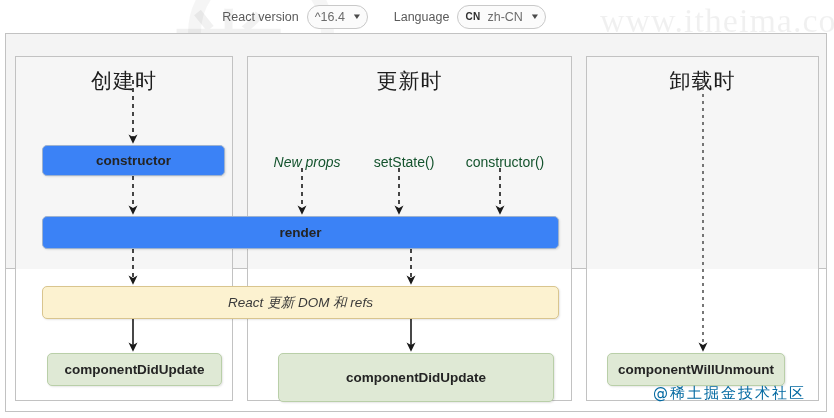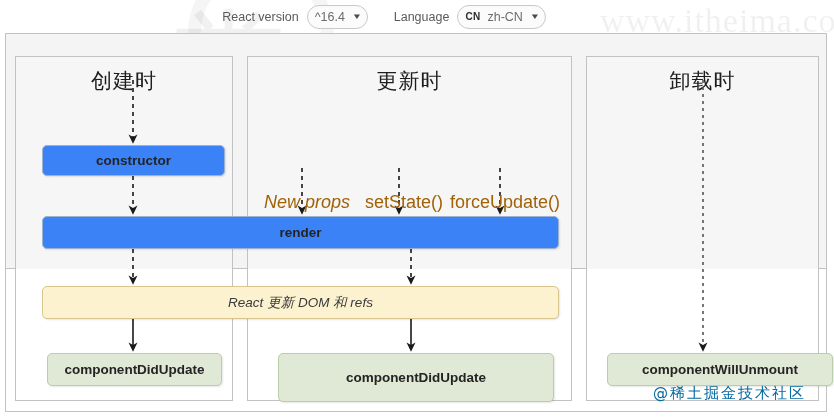--- a/index.html
+++ b/index.html
@@ -193,31 +193,30 @@
   .lc-green {
     background: #dfe9d5;
     border: 1px solid #b9cfa8;
   }
 
   #box-constructor  { left: 36px;  top: 111px; width: 183px; height: 31px; }
   #box-render       { left: 36px;  top: 182px; width: 517px; height: 33px; }
   #box-reactdom     { left: 36px;  top: 252px; width: 517px; height: 33px; }
   #box-didmount     { left: 41px;  top: 319px; width: 175px; height: 33px; }
   #box-didupdate    { left: 272px; top: 319px; width: 276px; height: 49px; }
-  #box-willunmount  { left: 601px; top: 319px; width: 226px; height: 33px; }
+  #box-willunmount  { left: 601px; top: 319px; width: 178px; height: 33px; }
 
   
   .trigger-label {
     position: absolute;
-    font-size: 18px;
-    color: #a16207;
+    font-size: 14px;
+    color: #14532d;
     white-space: nowrap;
     transform: translateX(-50%);
     z-index: 6;
-    margin-top: 38px;
   }
   .trigger-label.italic { font-style: italic; }
   #lbl-newprops    { left: 301px; top: 120px; }
   #lbl-setstate    { left: 398px; top: 120px; }
   #lbl-forceupdate { left: 499px; top: 120px; }
 
   
   #connectors {
     position: absolute;
     left: 0; top: 0;
@@ -284,21 +283,21 @@
   </div>
   <div class="panel lower" id="panel-update-lower"></div>
 
   <div class="panel upper" id="panel-unmount-upper">
     <div class="panel-title">卸载时</div>
   </div>
   <div class="panel lower" id="panel-unmount-lower"></div>
 
   <div class="trigger-label italic" id="lbl-newprops">New props</div>
   <div class="trigger-label" id="lbl-setstate">setState()</div>
-  <div class="trigger-label" id="lbl-forceupdate">forceUpdate()</div>
+  <div class="trigger-label" id="lbl-forceupdate">constructor()</div>
 
   <svg id="connectors" viewBox="0 0 822 379">
     <defs>
       <marker id="arrowhead" markerWidth="7" markerHeight="7" refX="3.2" refY="3.2" orient="auto">
         <path d="M0.4,0.4 L6.2,3.2 L0.4,6.0 L1.9,3.2 Z" fill="#1a1a1a"></path>
       </marker>
     </defs>
 
     <line x1="127" y1="46" x2="127" y2="105" stroke="#1a1a1a" stroke-width="1.6" stroke-dasharray="4,4" marker-end="url(#arrowhead)"></line>
 

